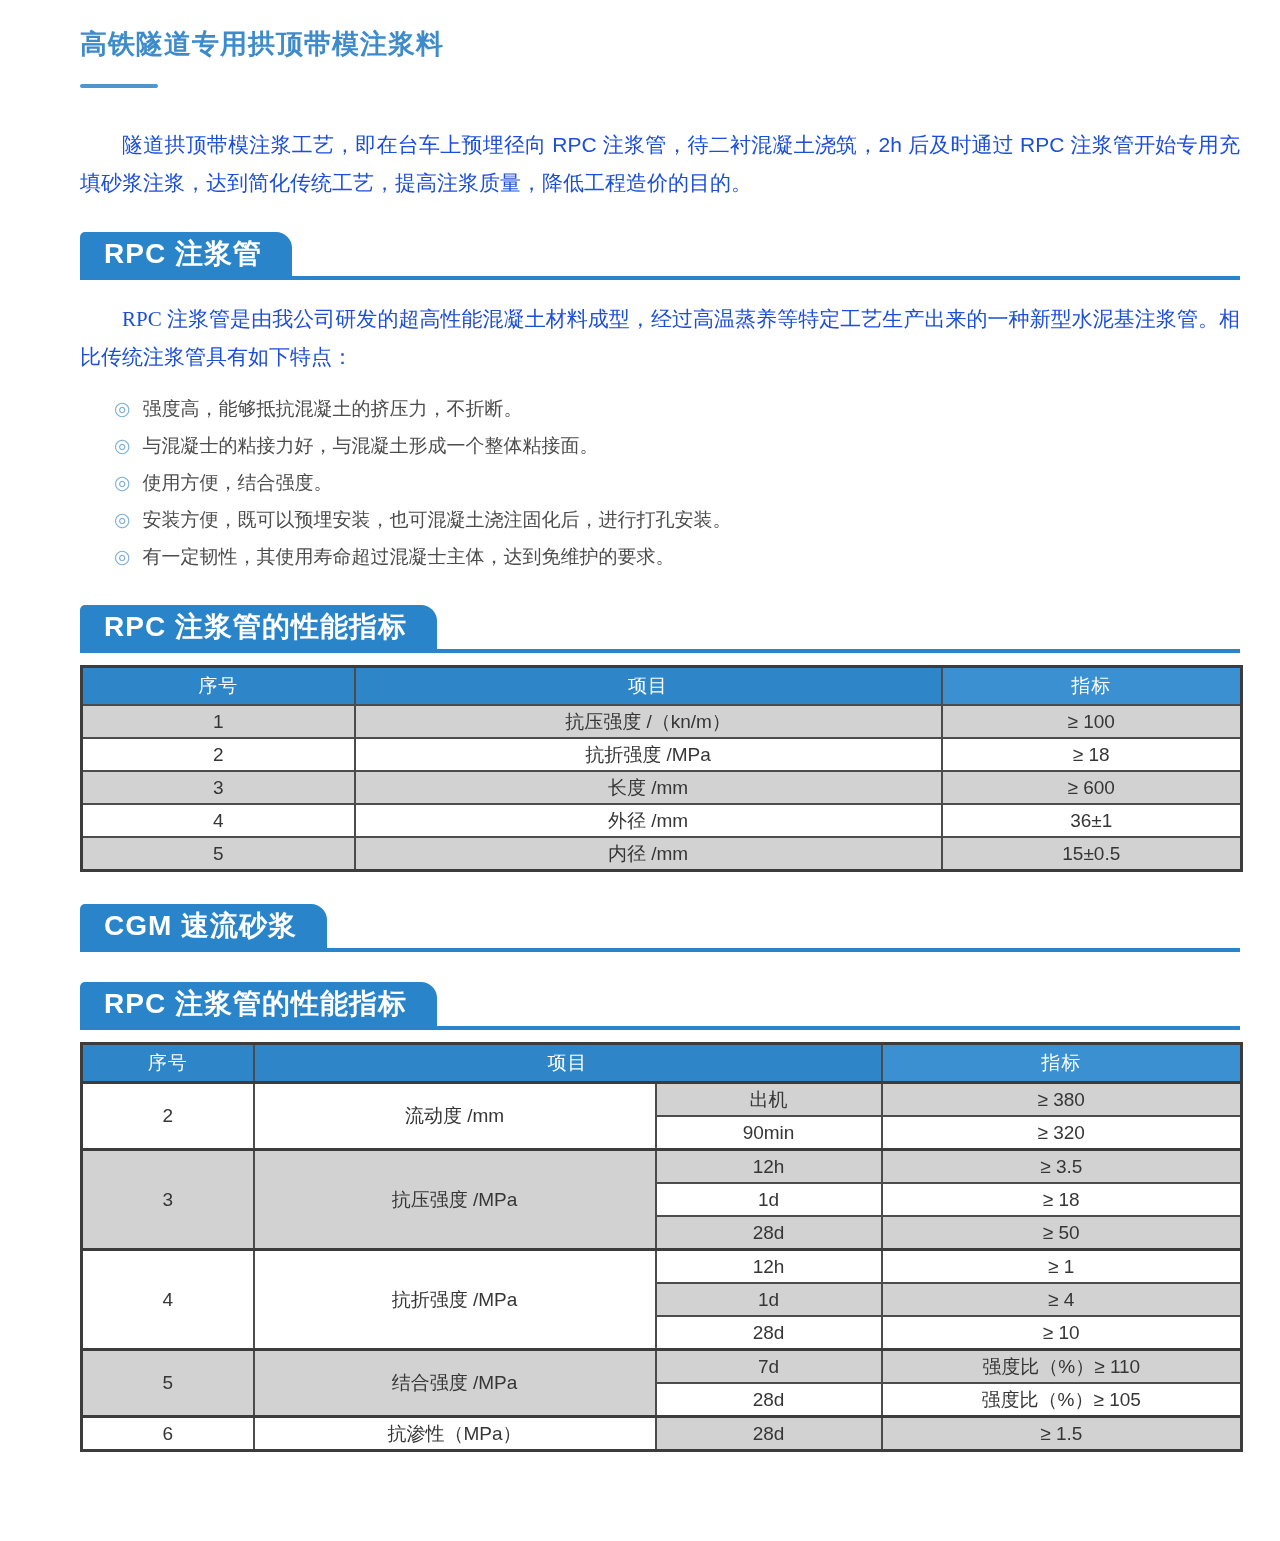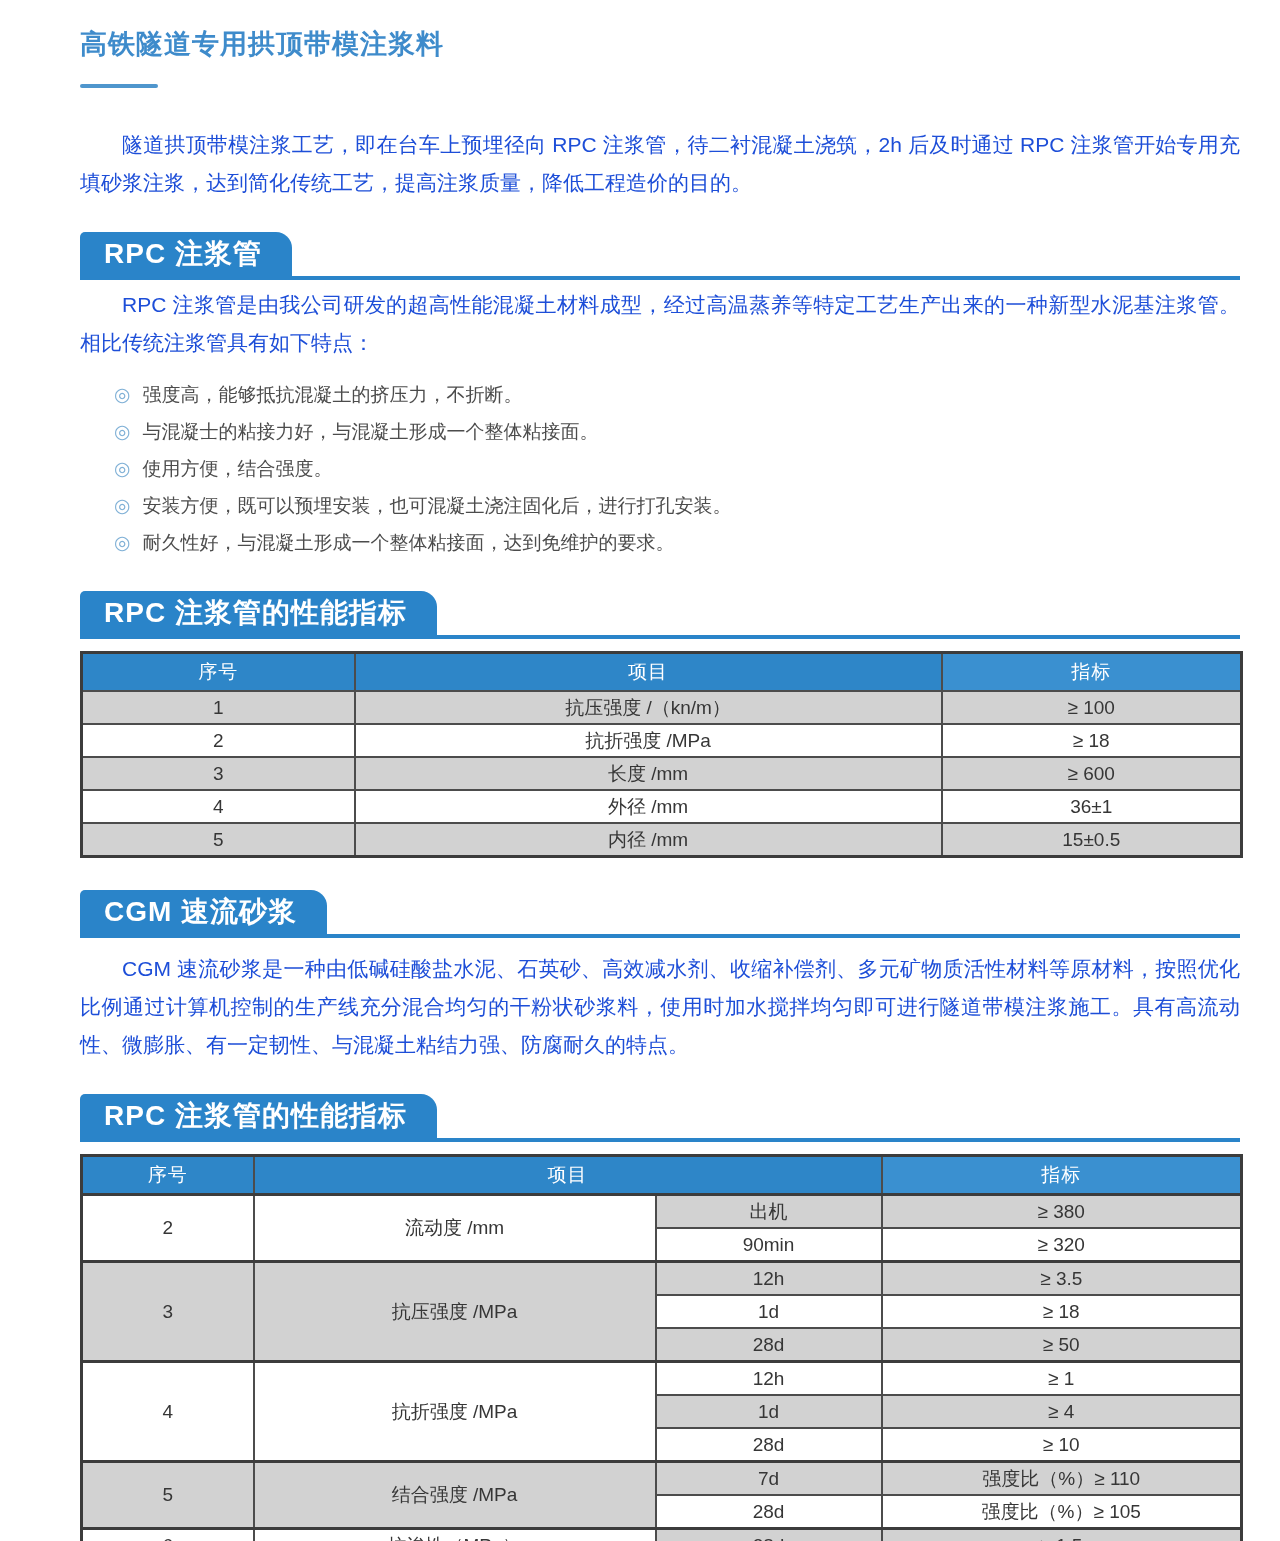--- a/index.html
+++ b/index.html
@@ -76,42 +76,42 @@
 
   <div class="page-title">高铁隧道专用拱顶带模注浆料</div>
   <div class="title-underline"></div>
 
   <p class="para intro">隧道拱顶带模注浆工艺，即在台车上预埋径向 RPC 注浆管，待二衬混凝土浇筑，2h 后及时通过 RPC 注浆管开始专用充填砂浆注浆，达到简化传统工艺，提高注浆质量，降低工程造价的目的。</p>
 
   <div class="banner">
     <div class="tab">RPC 注浆管</div>
     <div class="rule"></div>
   </div>
-  <p class="para" style="margin-top:6px;">RPC 注浆管是由我公司研发的超高性能混凝土材料成型，经过高温蒸养等特定工艺生产出来的一种新型水泥基注浆管。相比传统注浆管具有如下特点：</p>
+  <p class="para" style="margin-top:20px;font-family:Liberation Serif, serif;">RPC 注浆管是由我公司研发的超高性能混凝土材料成型，经过高温蒸养等特定工艺生产出来的一种新型水泥基注浆管。相比传统注浆管具有如下特点：</p>
 
   <div class="bullets" id="rpc-bullets">
       <div class="bullet">
         <span class="marker">◎</span>
         <span>强度高，能够抵抗混凝土的挤压力，不折断。</span>
       </div>
       <div class="bullet">
         <span class="marker">◎</span>
         <span>与混凝士的粘接力好，与混凝土形成一个整体粘接面。</span>
       </div>
       <div class="bullet">
         <span class="marker">◎</span>
         <span>使用方便，结合强度。</span>
       </div>
       <div class="bullet">
         <span class="marker">◎</span>
         <span>安装方便，既可以预埋安装，也可混凝土浇注固化后，进行打孔安装。</span>
       </div>
       <div class="bullet">
         <span class="marker">◎</span>
-        <span>耐久性好，与混凝土形成一个整体粘接面，达到免维护的要求。</span>
+        <span>有一定韧性，其使用寿命超过混凝士主体，达到免维护的要求。</span>
       </div>
     </div>
 
   <div class="banner">
     <div class="tab">RPC 注浆管的性能指标</div>
     <div class="rule"></div>
   </div>
 
   <table id="table1">
     <colgroup>
@@ -152,21 +152,20 @@
           <td class="shade">内径 /mm</td>
           <td class="shade">15±0.5</td>
         </tr>
       </tbody>
   </table>
 
   <div class="banner mt-cgm">
     <div class="tab">CGM 速流砂浆</div>
     <div class="rule"></div>
   </div>
-  <p class="para" style="margin-top:12px;">CGM 速流砂浆是一种由低碱硅酸盐水泥、石英砂、高效减水剂、收缩补偿剂、多元矿物质活性材料等原材料，按照优化比例通过计算机控制的生产线充分混合均匀的干粉状砂浆料，使用时加水搅拌均匀即可进行隧道带模注浆施工。具有高流动性、微膨胀、有一定韧性、与混凝土粘结力强、防腐耐久的特点。</p>
 
   <div class="banner">
     <div class="tab">RPC 注浆管的性能指标</div>
     <div class="rule"></div>
   </div>
 
   <table id="table2">
     <colgroup>
         <col class="c-no">
         <col class="c-item">

